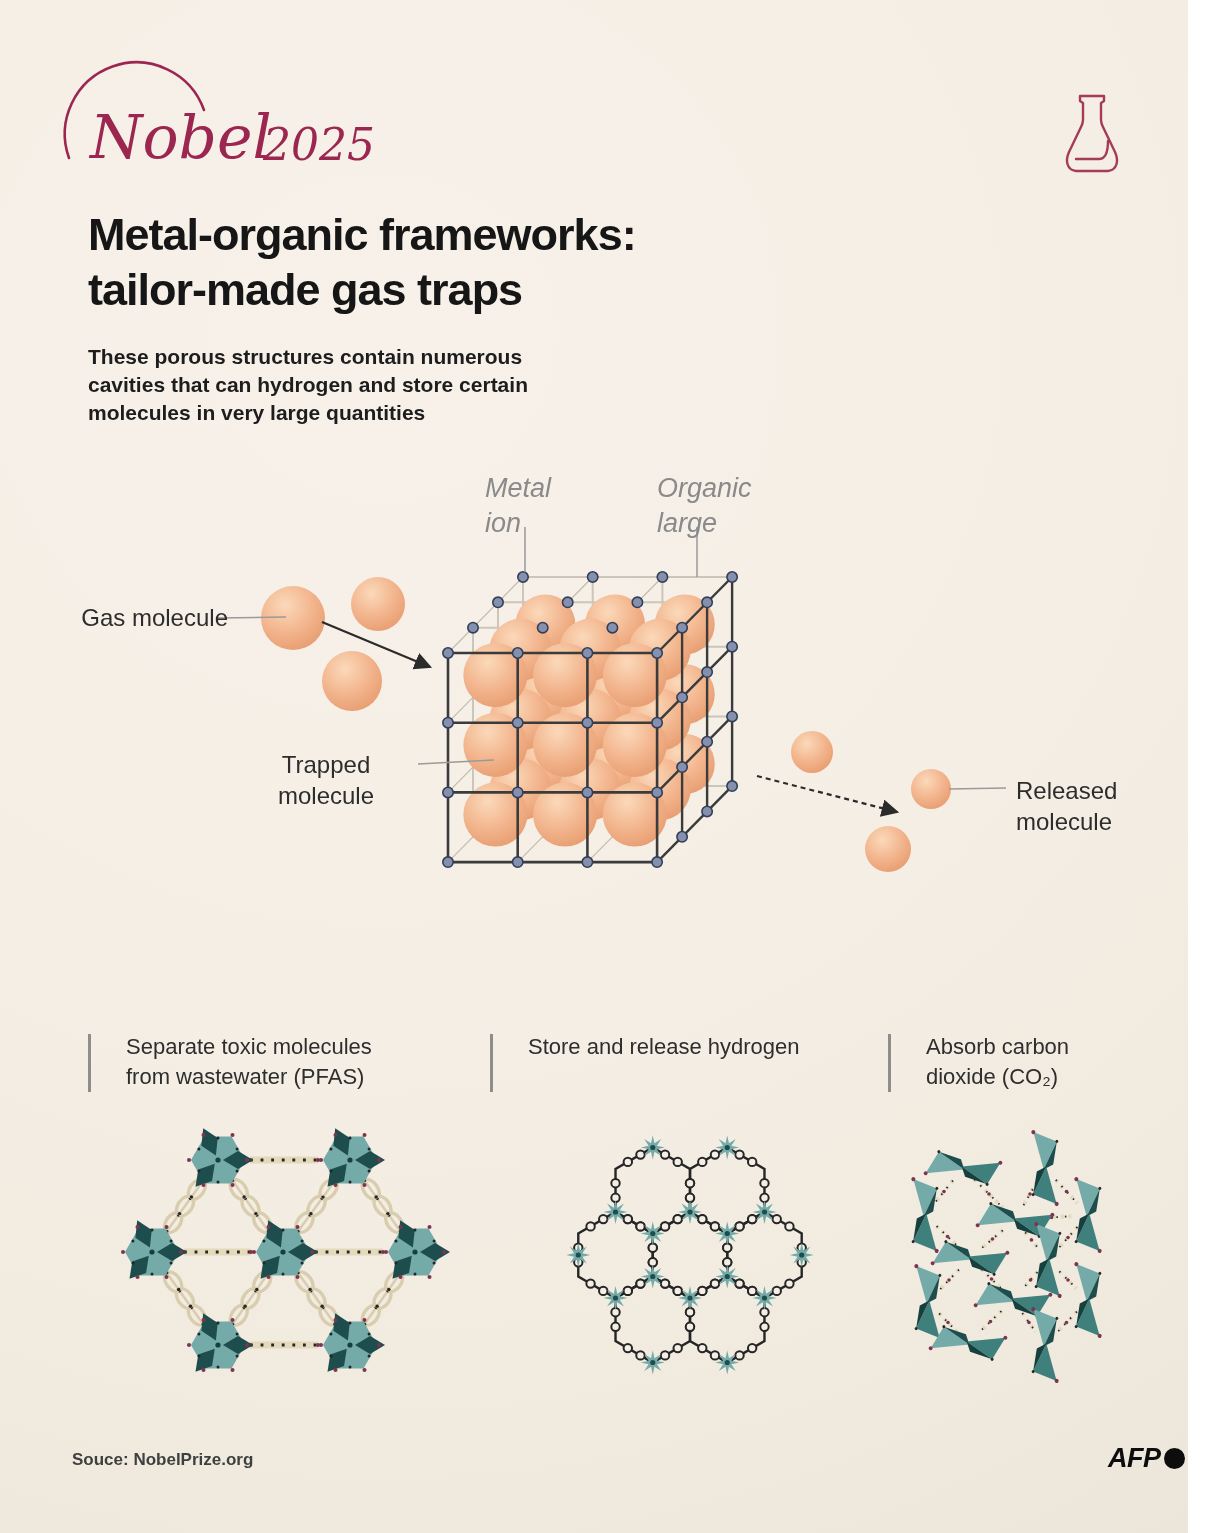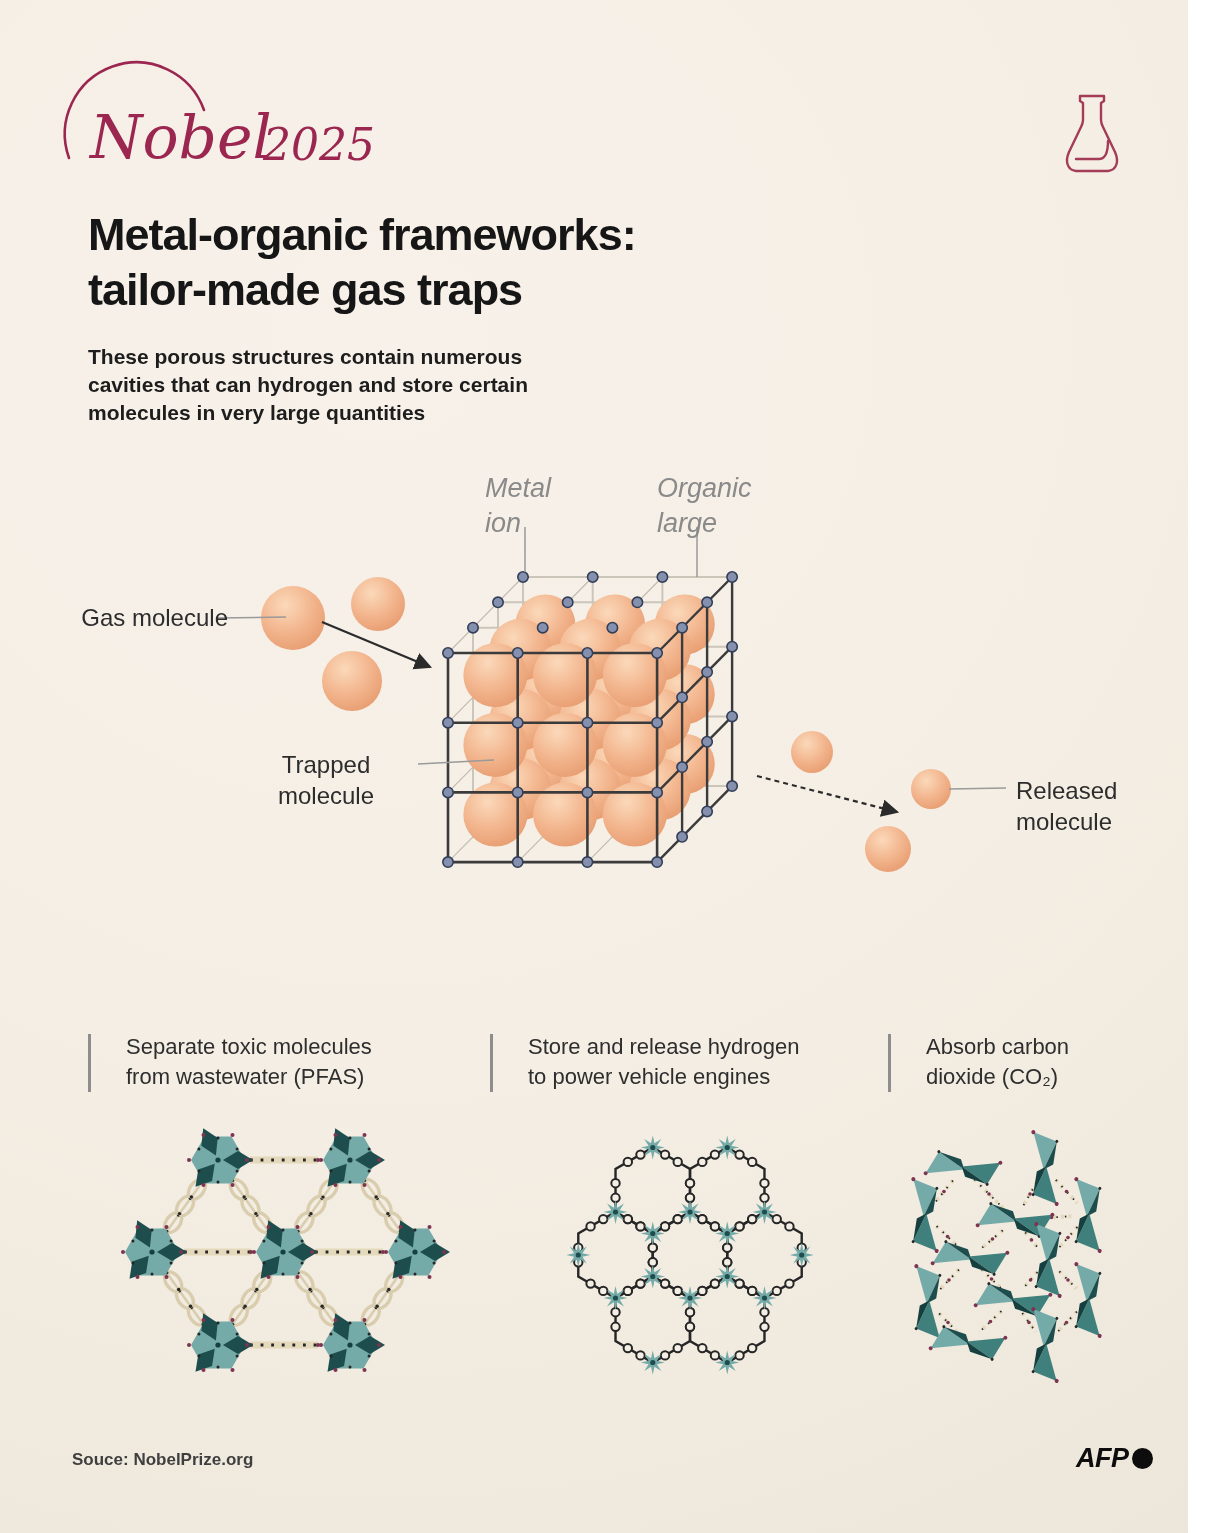--- a/index.html
+++ b/index.html
@@ -215,21 +215,20 @@
     <div class="cap-bar abs" style="left:0;top:2px"></div>
     <div class="cap-text abs" style="left:18px;top:0;width:360px">
       <span>Separate toxic molecules</span>
       <span>from wastewater (PFAS)</span>
     </div>
   </div>
   <div class="abs" style="left:490px;top:1032px">
     <div class="cap-bar abs" style="left:0;top:2px"></div>
     <div class="cap-text abs" style="left:18px;top:0;width:360px">
       <span>Store and release hydrogen</span>
-      <span>to power vehicle engines</span>
     </div>
   </div>
   <div class="abs" style="left:888px;top:1032px">
     <div class="cap-bar abs" style="left:0;top:2px"></div>
     <div class="cap-text abs" style="left:18px;top:0;width:300px">
       <span>Absorb carbon</span>
       <span>dioxide (CO₂)</span>
     </div>
   </div>
 
@@ -743,18 +742,18 @@
         <polygon points="0,-2 32,20 8,28" fill="#3f7f7c"></polygon>
         <polygon points="0,-2 8,28 -4,8" fill="#16403f"></polygon>
         <circle cx="-32" cy="-20" r="2" fill="#7e3350"></circle>
         <circle cx="32" cy="20" r="2" fill="#7e3350"></circle>
         <circle cx="-8" cy="-28" r="1.5" fill="#262626"></circle>
         <circle cx="8" cy="28" r="1.5" fill="#262626"></circle>
       </g>
     </svg>
 
   <div class="abs source" style="left:72px;top:1450px">Souce: NobelPrize.org</div>
-  <div class="abs afp" style="left:1076px;top:1443px">
+  <div class="abs afp" style="left:1108px;top:1443px">
     <span>AFP</span>
     <span class="afp-globe"></span>
   </div>
 
 </div>
 
 </body></html>

